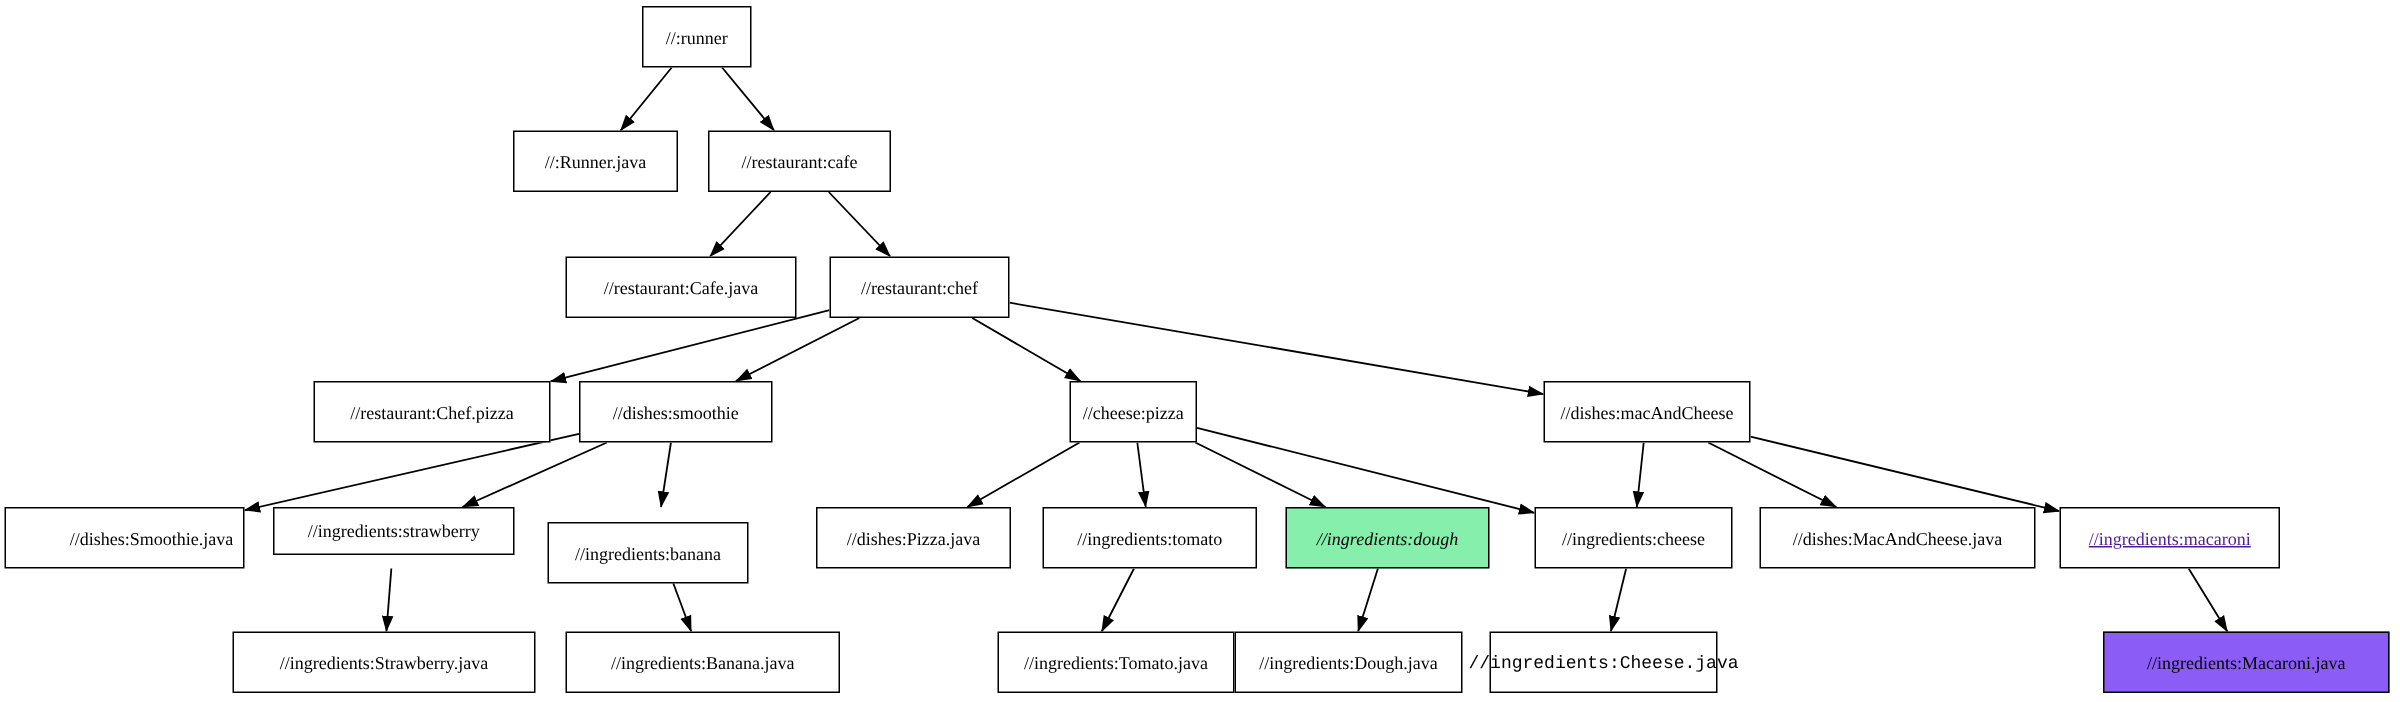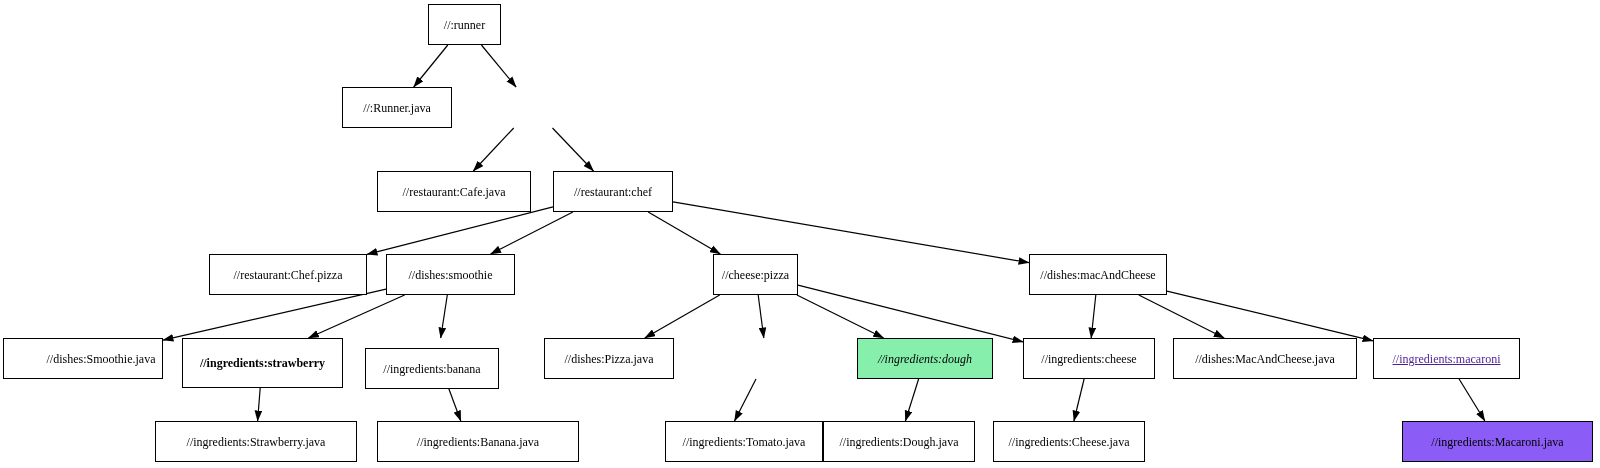--- a/index.html
+++ b/index.html
@@ -75,34 +75,36 @@
       <line x1="260.9" y1="379.0" x2="257.6" y2="421.0" stroke="#000000" stroke-width="1.2" marker-end="url(#arrow)"></line>
       <line x1="445.2" y1="379.0" x2="460.8" y2="421.0" stroke="#000000" stroke-width="1.2" marker-end="url(#arrow)"></line>
       <line x1="756.0" y1="379.0" x2="734.5" y2="421.0" stroke="#000000" stroke-width="1.2" marker-end="url(#arrow)"></line>
       <line x1="918.6" y1="379.0" x2="905.4" y2="421.0" stroke="#000000" stroke-width="1.2" marker-end="url(#arrow)"></line>
       <line x1="1084.1" y1="379.0" x2="1073.9" y2="421.0" stroke="#000000" stroke-width="1.2" marker-end="url(#arrow)"></line>
       <line x1="1459.1" y1="379.0" x2="1484.9" y2="421.0" stroke="#000000" stroke-width="1.2" marker-end="url(#arrow)"></line>
     </svg>
   <div class="nodes-layer" id="nodes-layer">
       <div class="node" style="left: 428px; top: 4px; width: 73px; height: 41px; background: rgb(255, 255, 255); border-color: rgb(0, 0, 0); color: rgb(0, 0, 0);">//:runner</div>
       <div class="node" style="left: 342px; top: 87px; width: 110px; height: 41px; background: rgb(255, 255, 255); border-color: rgb(0, 0, 0); color: rgb(0, 0, 0);">//:Runner.java</div>
+      <div class="node" style="left: 472px; top: 87px; width: 122px; height: 41px; background: rgb(255, 255, 255); border-color: rgb(0, 0, 0); color: rgb(0, 0, 0);">//restaurant:cafe</div>
       <div class="node" style="left: 377px; top: 171px; width: 154px; height: 41px; background: rgb(255, 255, 255); border-color: rgb(0, 0, 0); color: rgb(0, 0, 0);">//restaurant:Cafe.java</div>
       <div class="node" style="left: 553px; top: 171px; width: 120px; height: 41px; background: rgb(255, 255, 255); border-color: rgb(0, 0, 0); color: rgb(0, 0, 0);">//restaurant:chef</div>
       <div class="node" style="left: 209px; top: 254px; width: 158px; height: 41px; background: rgb(255, 255, 255); border-color: rgb(0, 0, 0); color: rgb(0, 0, 0);">//restaurant:Chef.pizza</div>
       <div class="node" style="left: 386px; top: 254px; width: 129px; height: 41px; background: rgb(255, 255, 255); border-color: rgb(0, 0, 0); color: rgb(0, 0, 0);">//dishes:smoothie</div>
       <div class="node" style="left: 713px; top: 254px; width: 85px; height: 41px; background: rgb(255, 255, 255); border-color: rgb(0, 0, 0); color: rgb(0, 0, 0);">//cheese:pizza</div>
       <div class="node" style="left: 1029px; top: 254px; width: 138px; height: 41px; background: rgb(255, 255, 255); border-color: rgb(0, 0, 0); color: rgb(0, 0, 0);">//dishes:macAndCheese</div>
       <div class="node" style="left: 3px; top: 338px; width: 160px; height: 41px; background: rgb(255, 255, 255); border-color: rgb(0, 0, 0); color: rgb(0, 0, 0); padding-left: 36px;">//dishes:Smoothie.java</div>
-      <div class="node" style="left: 182px; top: 338px; width: 161px; height: 50px; background: rgb(255, 255, 255); border-color: rgb(0, 0, 0); color: rgb(0, 0, 0); font-weight: bold;">//ingredients:strawberry</div>
+      <div class="node" style="left: 182px; top: 338px; width: 161px; height: 32px; background: rgb(255, 255, 255); border-color: rgb(0, 0, 0); color: rgb(0, 0, 0);">//ingredients:strawberry</div>
       <div class="node" style="left: 365px; top: 348px; width: 134px; height: 41px; background: rgb(255, 255, 255); border-color: rgb(0, 0, 0); color: rgb(0, 0, 0);">//ingredients:banana</div>
       <div class="node" style="left: 544px; top: 338px; width: 130px; height: 41px; background: rgb(255, 255, 255); border-color: rgb(0, 0, 0); color: rgb(0, 0, 0);">//dishes:Pizza.java</div>
+      <div class="node" style="left: 695px; top: 338px; width: 143px; height: 41px; background: rgb(255, 255, 255); border-color: rgb(0, 0, 0); color: rgb(0, 0, 0);">//ingredients:tomato</div>
       <div class="node" style="left: 857px; top: 338px; width: 136px; height: 41px; background: #86efac; border-color: rgb(0, 0, 0); color: rgb(0, 0, 0); font-style: italic;">//ingredients:dough</div>
       <div class="node" style="left: 1023px; top: 338px; width: 132px; height: 41px; background: rgb(255, 255, 255); border-color: rgb(0, 0, 0); color: rgb(0, 0, 0);">//ingredients:cheese</div>
       <div class="node" style="left: 1173px; top: 338px; width: 184px; height: 41px; background: rgb(255, 255, 255); border-color: rgb(0, 0, 0); color: rgb(0, 0, 0);">//dishes:MacAndCheese.java</div>
       <div class="node" style="left: 1373px; top: 338px; width: 147px; height: 41px; background: rgb(255, 255, 255); border-color: rgb(0, 0, 0); color: #4c1d95; text-decoration: underline;">//ingredients:macaroni</div>
       <div class="node" style="left: 155px; top: 421px; width: 202px; height: 41px; background: rgb(255, 255, 255); border-color: rgb(0, 0, 0); color: rgb(0, 0, 0);">//ingredients:Strawberry.java</div>
-      <div class="node" style="left: 377px; top: 421px; width: 202px; height: 41px; background: rgb(255, 255, 255); border-color: rgb(0, 0, 0); color: rgb(0, 0, 0);">//ingredients:Banana.java</div>
+      <div class="node" style="left: 377px; top: 421px; width: 183px; height: 41px; background: rgb(255, 255, 255); border-color: rgb(0, 0, 0); color: rgb(0, 0, 0);">//ingredients:Banana.java</div>
       <div class="node" style="left: 645px; top: 421px; width: 158px; height: 41px; background: rgb(255, 255, 255); border-color: rgb(0, 0, 0); color: rgb(0, 0, 0); margin-left: 20px;">//ingredients:Tomato.java</div>
       <div class="node" style="left: 823px; top: 421px; width: 152px; height: 41px; background: rgb(255, 255, 255); border-color: rgb(0, 0, 0); color: rgb(0, 0, 0);">//ingredients:Dough.java</div>
-      <div class="node" style="left: 993px; top: 421px; width: 152px; height: 41px; background: rgb(255, 255, 255); border-color: rgb(0, 0, 0); color: rgb(0, 0, 0);">//ingredients:Cheese.java</div>
+      <div class="node" style="left: 993px; top: 421px; width: 152px; height: 41px; background: rgb(255, 255, 255); border-color: rgb(0, 0, 0); color: rgb(0, 0, 0); font-family: Liberation Mono, monospace;">//ingredients:Cheese.java</div>
       <div class="node" style="left: 1402px; top: 421px; width: 191px; height: 41px; background: #8b5cf6; border-color: rgb(0, 0, 0); color: rgb(0, 0, 0);">//ingredients:Macaroni.java</div>
     </div>
 </div>
 
 </body></html>

